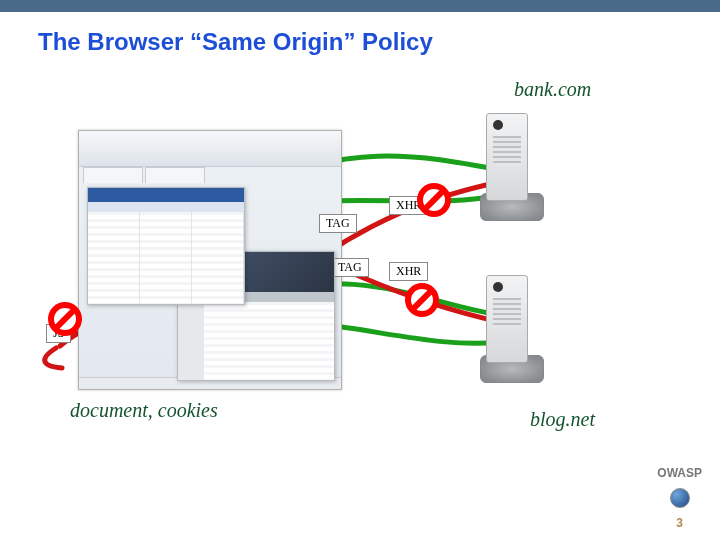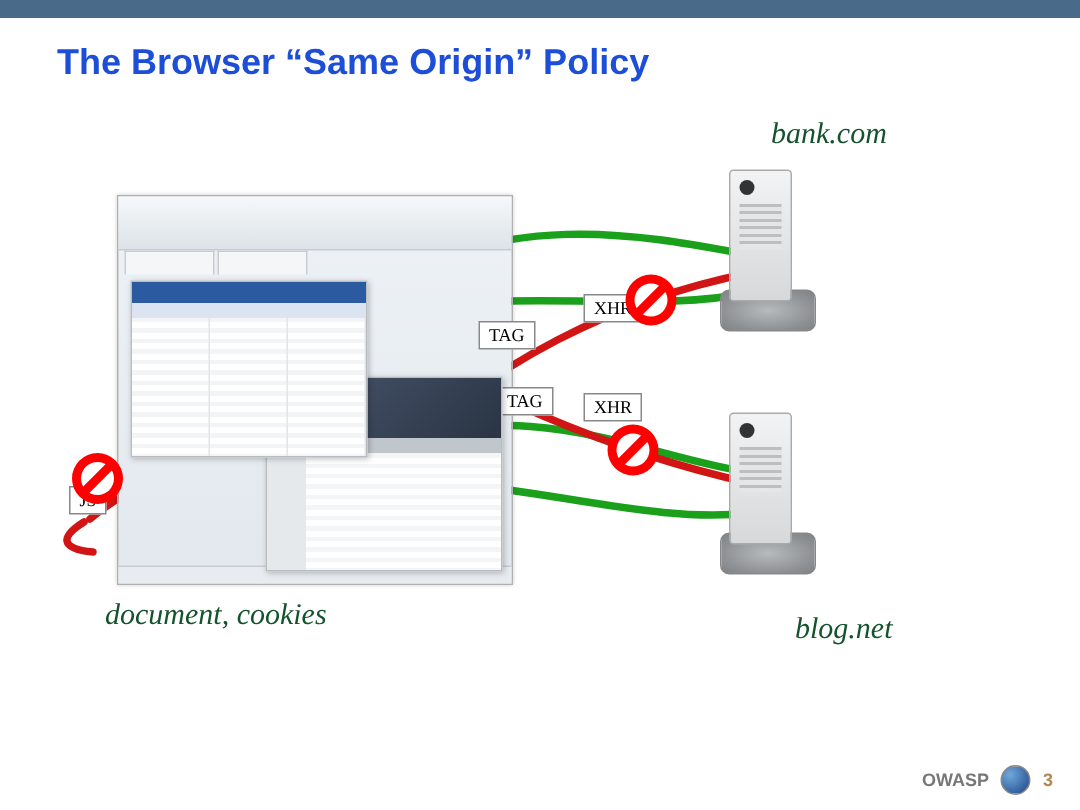--- a/index.html
+++ b/index.html
@@ -2,21 +2,21 @@
 <html><head>
 <meta charset="utf-8">
 <style>
   * { box-sizing: border-box; margin: 0; padding: 0; }
   body { width: 720px; height: 540px; background: #fff; font-family: Arial, sans-serif; position: relative; overflow: hidden; }
   .topbar { position: absolute; top: 0; left: 0; width: 720px; height: 12px; background: #4a6a8a; }
   .title { position: absolute; top: 28px; left: 38px; font-size: 24px; font-weight: bold; color: #1d4ed8; }
   .canvas { position: absolute; top: 0; left: 0; width: 720px; height: 540px; }
   .label { position: absolute; font-size: 20px; color: #14532d; font-family: "Times New Roman", serif; font-style: italic; }
   .small-label { position: absolute; font-size: 12px; color: #000; font-family: "Times New Roman", serif; background: #fff; border: 1px solid #888; padding: 1px 6px; }
-  .footer { position: absolute; bottom: 10px; right: 18px; font-size: 12px; color: #777; display: flex; align-items: center; gap: 8px; font-weight: bold; }
+  .footer { position: absolute; bottom: 10px; right: 18px; font-size: 12px; color: #777; display: flex; align-items: center; gap: 8px; font-weight: bold; flex-direction: column; }
   .footer .globe { width: 20px; height: 20px; border-radius: 50%; background: radial-gradient(circle at 30% 30%, #6fa8dc, #1c4587); border: 1px solid #888; }
   .footer .page { color: #b08850; font-weight: bold; }
 
   
   .browser { position: absolute; top: 130px; left: 78px; width: 264px; height: 260px; border: 1px solid #b0b0b0; background: linear-gradient(#eef2f6, #e2e8ee); box-shadow: 0 0 3px rgba(0,0,0,0.2); }
   .browser .chrome { height: 36px; border-bottom: 1px solid #c8ccd0; background: linear-gradient(#f6f8fa, #dde3e9); }
   .browser .tabs { position: absolute; top: 36px; left: 4px; right: 4px; height: 16px; display:flex; gap:2px; }
   .browser .tabs div { flex:0 0 auto; width: 60px; height: 16px; background: #f4f6f8; border:1px solid #c8ccd0; border-bottom:none; font-size:7px; padding-left:3px; color:#555; }
   .pane { position: absolute; border:1px solid #b8bcc0; background:#fff; box-shadow: 1px 1px 4px rgba(0,0,0,.25); }
   .pane.bank { top: 56px; left: 8px; width: 158px; height: 118px; z-index: 3; }

